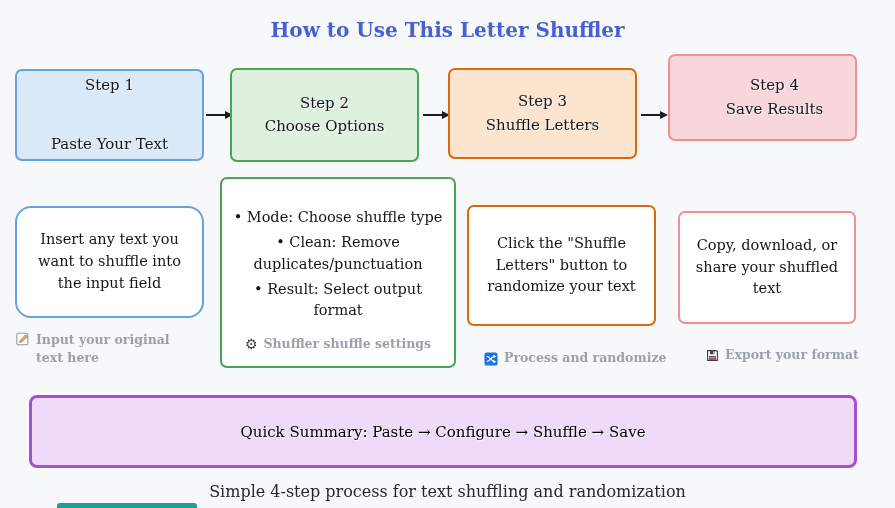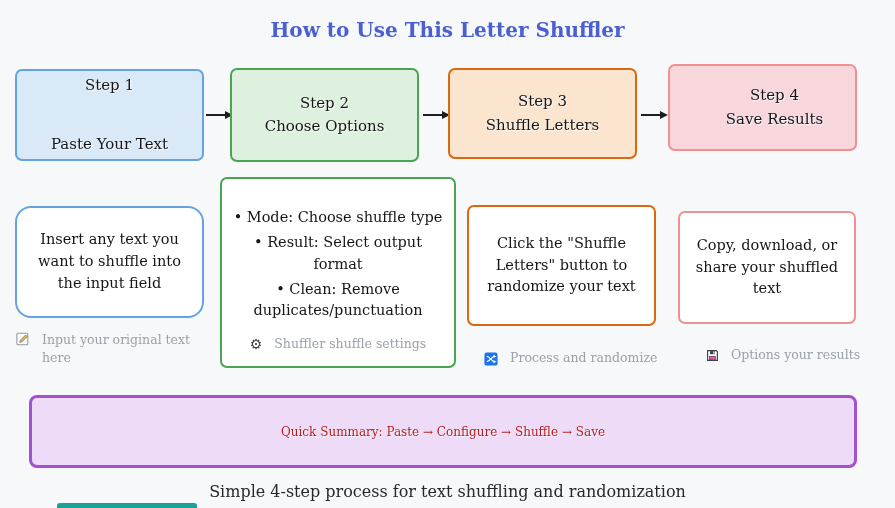--- a/index.html
+++ b/index.html
@@ -20,51 +20,51 @@
   .page-title{position:absolute;left:0;right:0;top:18px;text-align:center;
     font-size:20px;font-weight:bold;color:var(--title);}
 
   .step-box{position:absolute;border:2px solid;border-radius:7px;
     display:flex;flex-direction:column;align-items:center;justify-content:center;
     font-size:15px;line-height:1.55;color:#15161a;text-align:center;
     text-shadow:1px 1px 1px rgba(255,255,255,.9);}
   #step1-box{left:15px;top:69px;width:189px;height:92px;background:var(--step1-bg);border-color:var(--step1-border);gap:35px;}
   #step2-box{left:230px;top:68px;width:189px;height:94px;background:var(--step2-bg);border-color:var(--step2-border);}
   #step3-box{left:448px;top:68px;width:189px;height:91px;background:var(--step3-bg);border-color:var(--step3-border);}
-  #step4-box{left:668px;top:64px;width:189px;height:87px;background:var(--step4-bg);border-color:var(--step4-border);padding-left:24px;}
+  #step4-box{left:668px;top:54px;width:189px;height:87px;background:var(--step4-bg);border-color:var(--step4-border);padding-left:24px;}
 
   .arrow{position:absolute;top:114px;width:20px;height:2px;background:#1d1d1d;}
   .arrow::after{content:"";position:absolute;right:-7px;top:-3px;
     border-left:8px solid #1d1d1d;border-top:4px solid transparent;border-bottom:4px solid transparent;}
   #arrow-1{left:206px;} #arrow-2{left:423px;} #arrow-3{left:641px;}
 
   .detail-box{position:absolute;background:#ffffff;border:2px solid;border-radius:7px;
     display:flex;align-items:center;justify-content:center;text-align:center;
     font-size:14.5px;line-height:1.5;color:#15161a;padding:8px 10px;}
   #detail1{left:15px;top:206px;width:189px;height:112px;border-color:var(--step1-border);border-radius:16px;}
   #detail2{left:220px;top:177px;width:236px;height:191px;border-color:var(--step2-border);
     flex-direction:column;justify-content:space-between;padding:28px 10px 44px 10px;}
   #detail3{left:467px;top:205px;width:189px;height:121px;border-color:var(--step3-border);}
   #detail4{left:678px;top:211px;width:178px;height:113px;border-color:var(--step4-border);}
   .bullet-line{width:100%;}
 
-  .caption{position:absolute;display:flex;align-items:flex-start;gap:12px;
-    font-size:12.5px;font-weight:normal;line-height:1.45;color:#9aa1a9;}
+  .caption{position:absolute;display:flex;align-items:flex-start;gap:6px;
+    font-size:12.5px;font-weight:bold;line-height:1.45;color:#9aa1a9;}
   #caption1{left:16px;top:331px;width:182px;}
   #caption2{left:0;right:0;bottom:13px;justify-content:center;align-items:center;position:absolute;}
   #caption3{left:484px;top:349px;align-items:center;}
   #caption4{left:706px;top:346px;align-items:center;}
   .caption svg{flex:0 0 auto;margin-top:1px;}
   .gear-glyph{font-family:"DejaVu Sans",sans-serif;font-size:14px;color:#3a3f45;line-height:1;}
   .shuffle-bg{fill:var(--shuffle-icon-blue);}
 
   .summary-banner{position:absolute;left:29px;top:395px;width:828px;height:73px;
     background:var(--summary-bg);border:3px solid var(--summary-border);border-radius:8px;
     display:flex;align-items:center;justify-content:center;
-    font-size:12px;color:#b91c1c;text-shadow:1px 1px 1px rgba(255,255,255,.9);}
+    font-size:15px;color:#000000;text-shadow:1px 1px 1px rgba(255,255,255,.9);}
 
   .footer-note{position:absolute;left:0;right:0;top:482px;text-align:center;
     font-size:16px;font-weight:normal;color:#26282b;}
 
   .teal-bar{position:absolute;left:57px;top:503px;width:140px;height:5px;
     background:var(--teal-bar);border-radius:3px 3px 0 0;}
 </style>
 </head>
 <body>
 
@@ -94,22 +94,22 @@
     <div>Step 4</div>
     <div>Save Results</div>
   </div>
 
   <div class="detail-box" id="detail1">
     <div>Insert any text you want to shuffle into the input field</div>
   </div>
 
   <div class="detail-box" id="detail2">
     <div class="bullet-line">• Mode: Choose shuffle type</div>
+    <div class="bullet-line">• Clean: Remove duplicates/punctuation</div>
     <div class="bullet-line">• Result: Select output format</div>
-    <div class="bullet-line">• Clean: Remove duplicates/punctuation</div>
     <div class="caption" id="caption2">
       <span class="gear-glyph">⚙</span>
       <span>Shuffler shuffle settings</span>
     </div>
   </div>
 
   <div class="detail-box" id="detail3">
     <div>Click the "Shuffle Letters" button to randomize your text</div>
   </div>
 
@@ -136,21 +136,21 @@
     <span>Process and randomize</span>
   </div>
 
   <div class="caption" id="caption4">
     <svg width="13" height="13" viewBox="0 0 16 16">
       <path d="M2 2 h10.5 L14 3.5 V14 H2 Z" fill="#ffffff" stroke="#3a3f45" stroke-width="1.4"></path>
       <rect x="5" y="2.6" width="6" height="3.8" fill="#3a3f45"></rect>
       <rect x="9" y="3.1" width="1.5" height="2.8" fill="#ffffff"></rect>
       <rect x="4.5" y="9" width="7" height="4.3" fill="#e8559a" stroke="#3a3f45" stroke-width="0.8"></rect>
     </svg>
-    <span>Options your results</span>
+    <span>Export your format</span>
   </div>
 
   <div class="summary-banner">
     <span>Quick Summary: Paste → Configure → Shuffle → Save</span>
   </div>
 
   <div class="footer-note">Simple 4-step process for text shuffling and randomization</div>
 
   <div class="teal-bar"></div>
 </div>

